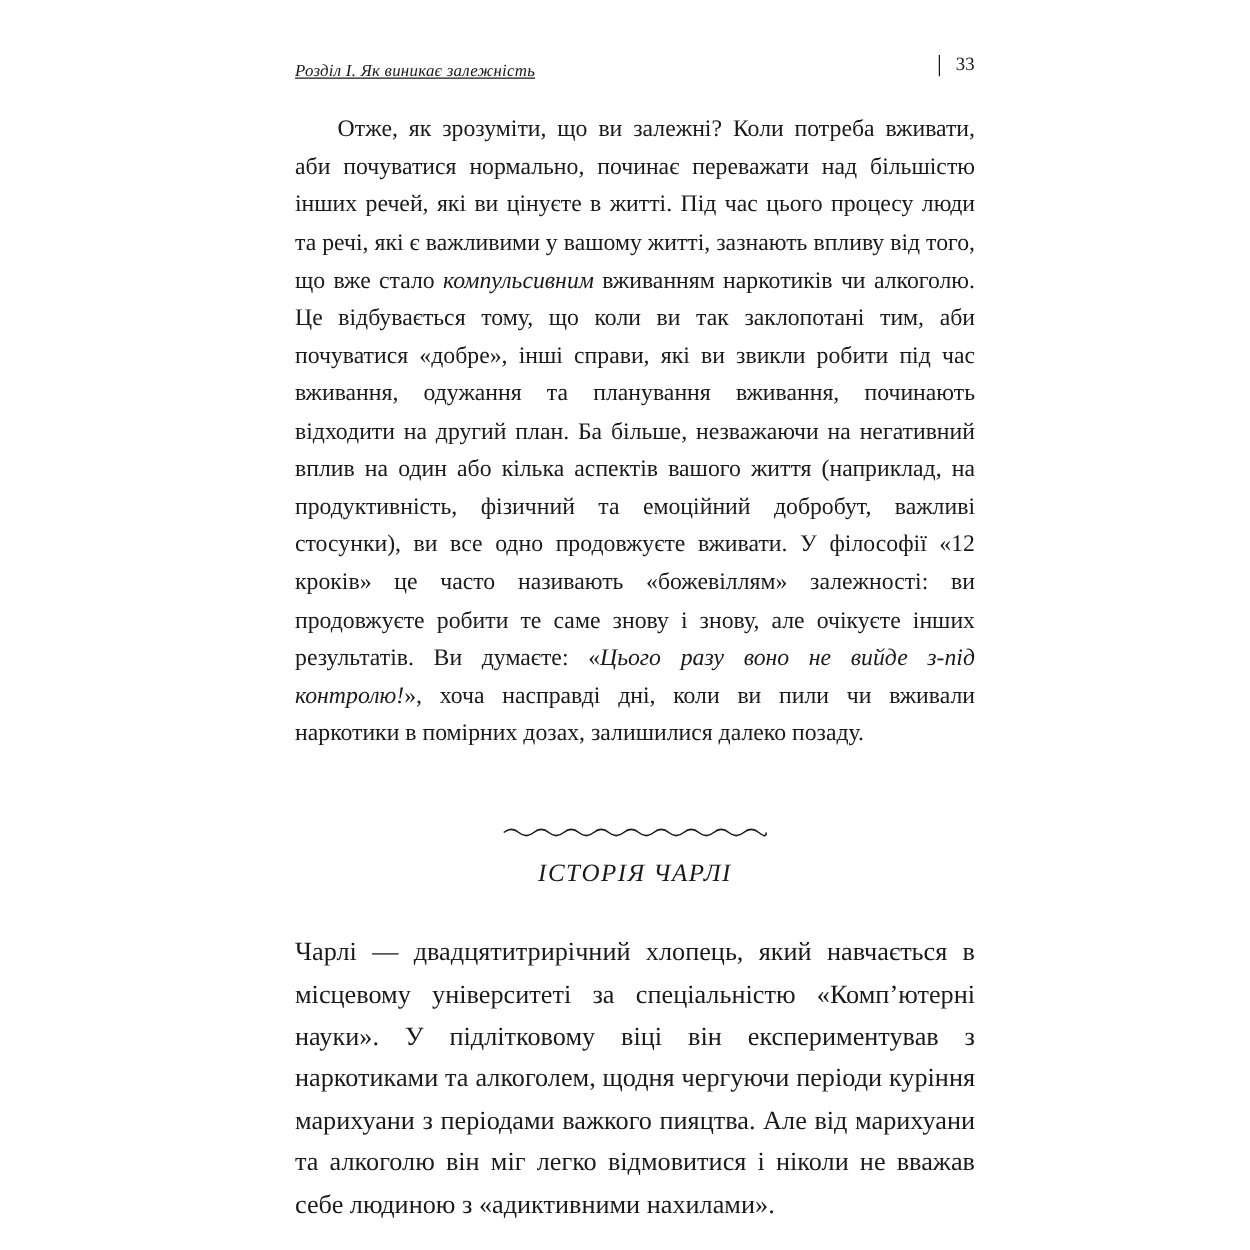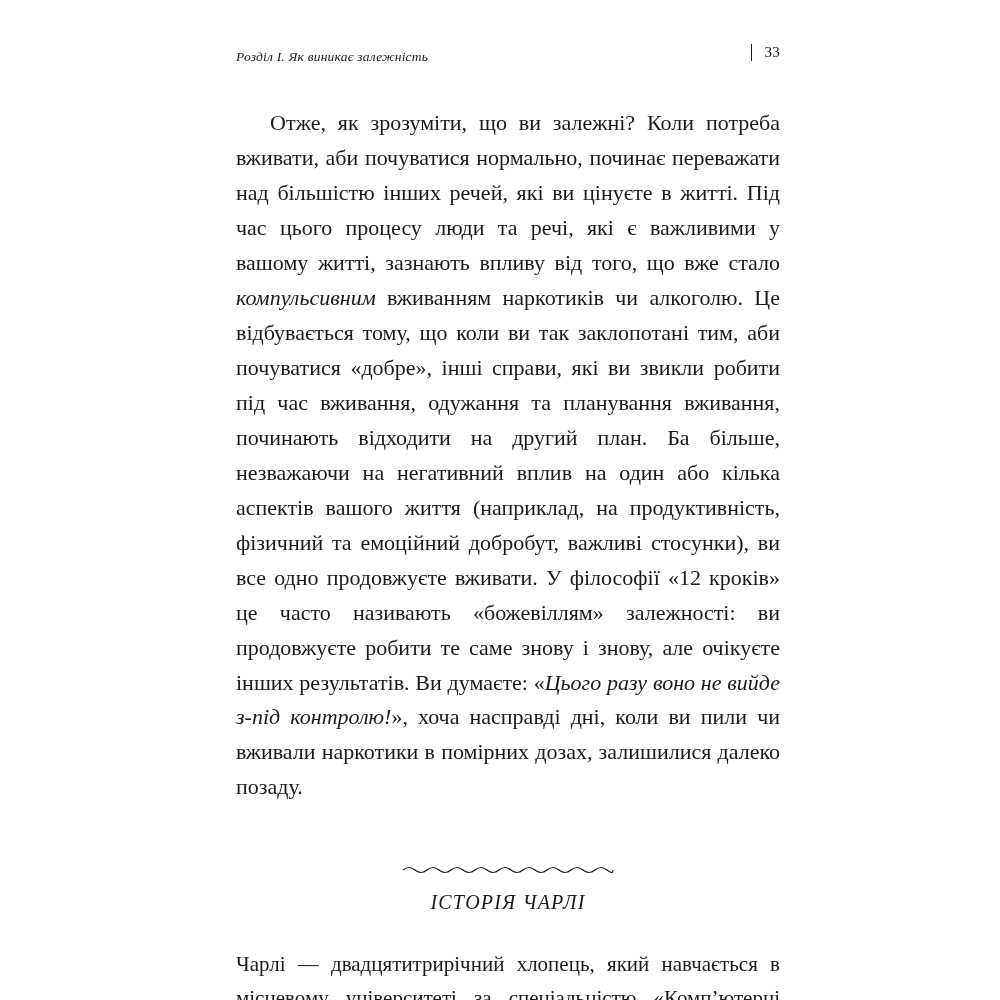--- a/index.html
+++ b/index.html
@@ -28,39 +28,40 @@
     align-items: baseline;
     justify-content: space-between;
     font-size: 13.5px;
     font-style: italic;
     letter-spacing: 0.2px;
     color: #1a1a1a;
     height: 22px;
   }
   .running-head .chapter-label {
     white-space: nowrap;
+    text-decoration: underline;
   }
   .folio-group {
     display: flex;
     align-items: center;
     gap: 13px;
   }
   .folio-rule {
     display: inline-block;
     width: 1px;
     height: 17px;
     background: #1a1a1a;
   }
   .folio {
     font-style: normal;
     font-size: 15px;
   }
   .body-text {
-    margin-top: 40px;
-    font-size: 22px;
+    margin-top: 23px;
+    font-size: 19px;
     line-height: 1.59;
     text-align: justify;
     text-justify: inter-word;
     hyphens: manual;
   }
   .body-text p {
     margin: 0;
     text-indent: 34px;
   }
   em {

